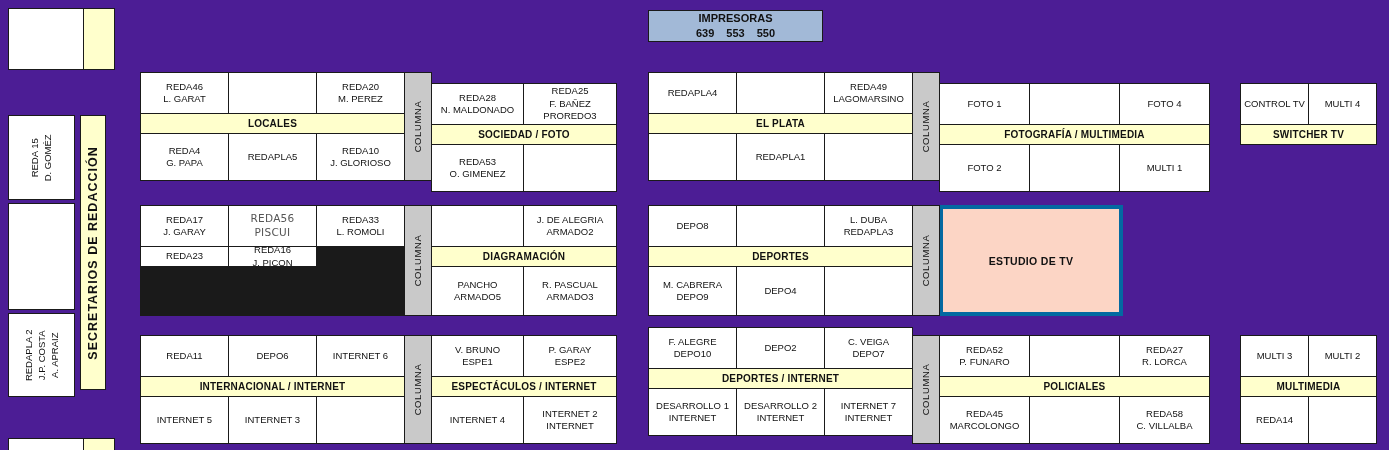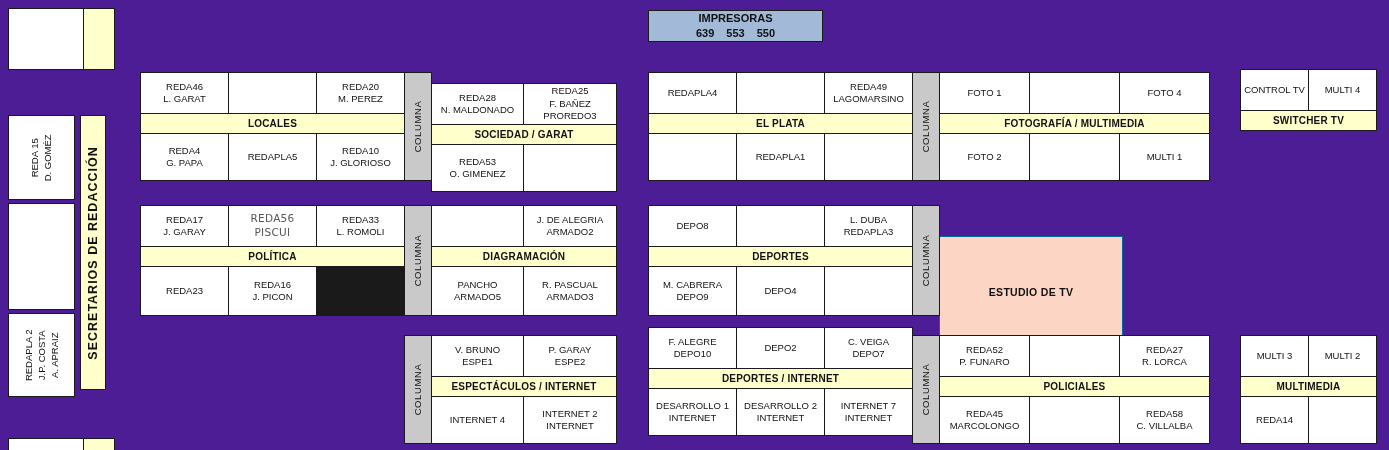--- a/index.html
+++ b/index.html
@@ -110,29 +110,28 @@
     flex-direction: column;
     align-items: center;
     justify-content: center;
     line-height: 1.35;
   }
   .imp-title { font-weight: bold; font-size: 11px; }
   .imp-nums  { font-weight: bold; font-size: 11px; word-spacing: 9px; }
   .estudio {
     position: absolute;
     background: var(--estudio, #fcd5c5);
-    border: 1px solid #0369a1;
+    border: 4px solid #0369a1;
     box-sizing: border-box;
     display: flex;
     align-items: center;
     justify-content: center;
     font-weight: bold;
     font-size: 10.5px;
     letter-spacing: .3px;
-    margin-top: 31px;
   }
 </style>
 </head>
 <body>
 
 <div class="canvas" id="canvas">
 
   <div class="sbox" style="left:8px; top:8px; width:76px; height:62px;"></div>
   <div class="sbox yellow" style="left:83px; top:8px; width:32px; height:62px;"></div>
   <div class="sbox" style="left:8px; top:438px; width:76px; height:40px;"></div>
@@ -177,21 +176,21 @@
     <div class="block" style="left: 431px; top: 72px; grid-template-columns: 91px 92px; grid-template-rows: 40px 19px 46px; margin-top: 11px;">
       <div class="cell">
         <div>REDA28</div>
         <div>N. MALDONADO</div>
       </div>
       <div class="cell">
         <div>REDA25</div>
         <div>F. BAÑEZ</div>
         <div>PROREDO3</div>
       </div>
-      <div class="band">SOCIEDAD / GARAT</div>
+      <div class="band">SOCIEDAD / FOTO</div>
       <div class="cell">
         <div>REDA53</div>
         <div>O. GIMENEZ</div>
       </div>
       <div class="cell"></div>
     </div>
     <div class="block" style="left: 648px; top: 72px; grid-template-columns: 87px 87px 87px; grid-template-rows: 40px 19px 46px;">
       <div class="cell">
         <div>REDAPLA4</div>
       </div>
@@ -200,38 +199,38 @@
         <div>REDA49</div>
         <div>LAGOMARSINO</div>
       </div>
       <div class="band">EL PLATA</div>
       <div class="cell"></div>
       <div class="cell">
         <div>REDAPLA1</div>
       </div>
       <div class="cell"></div>
     </div>
-    <div class="block" style="left: 939px; top: 72px; grid-template-columns: 89px 89px 89px; grid-template-rows: 40px 19px 46px;">
+    <div class="block" style="left: 939px; top: 83px; grid-template-columns: 89px 89px 89px; grid-template-rows: 40px 19px 46px;">
       <div class="cell">
         <div>FOTO 1</div>
       </div>
       <div class="cell"></div>
       <div class="cell">
         <div>FOTO 4</div>
       </div>
       <div class="band">FOTOGRAFÍA / MULTIMEDIA</div>
       <div class="cell">
         <div>FOTO 2</div>
       </div>
       <div class="cell"></div>
       <div class="cell">
         <div>MULTI 1</div>
       </div>
     </div>
-    <div class="block" style="left: 1240px; top: 69px; grid-template-columns: 67px 67px; grid-template-rows: 40px 19px;">
+    <div class="block" style="left: 1240px; top: 83px; grid-template-columns: 67px 67px; grid-template-rows: 40px 19px;">
       <div class="cell">
         <div>CONTROL TV</div>
       </div>
       <div class="cell">
         <div>MULTI 4</div>
       </div>
       <div class="band">SWITCHER TV</div>
     </div>
     <div class="block" style="left: 140px; top: 205px; grid-template-columns: 87px 87px 87px; grid-template-rows: 40px 19px 48px;">
       <div class="cell">
@@ -239,21 +238,20 @@
         <div>J. GARAY</div>
       </div>
       <div class="cell cell-alt">
         <div>REDA56</div>
         <div>PISCUI</div>
       </div>
       <div class="cell">
         <div>REDA33</div>
         <div>L. ROMOLI</div>
       </div>
-      <div class="band">POLÍTICA</div>
       <div class="cell">
         <div>REDA23</div>
       </div>
       <div class="cell">
         <div>REDA16</div>
         <div>J. PICON</div>
       </div>
     </div>
     <div class="block" style="left: 431px; top: 205px; grid-template-columns: 91px 92px; grid-template-rows: 40px 19px 48px;">
       <div class="cell"></div>
@@ -280,20 +278,39 @@
         <div>L. DUBA</div>
         <div>REDAPLA3</div>
       </div>
       <div class="band">DEPORTES</div>
       <div class="cell">
         <div>M. CABRERA</div>
         <div>DEPO9</div>
       </div>
       <div class="cell">
         <div>DEPO4</div>
+      </div>
+      <div class="cell"></div>
+    </div>
+    <div class="block" style="left: 140px; top: 335px; grid-template-columns: 87px 87px 87px; grid-template-rows: 40px 19px 46px;">
+      <div class="cell">
+        <div>REDA11</div>
+      </div>
+      <div class="cell">
+        <div>DEPO6</div>
+      </div>
+      <div class="cell">
+        <div>INTERNET 6</div>
+      </div>
+      <div class="band">INTERNACIONAL / INTERNET</div>
+      <div class="cell">
+        <div>INTERNET 5</div>
+      </div>
+      <div class="cell">
+        <div>INTERNET 3</div>
       </div>
       <div class="cell"></div>
     </div>
     <div class="block" style="left: 431px; top: 335px; grid-template-columns: 91px 92px; grid-template-rows: 40px 19px 46px;">
       <div class="cell">
         <div>V. BRUNO</div>
         <div>ESPE1</div>
       </div>
       <div class="cell">
         <div>P. GARAY</div>

